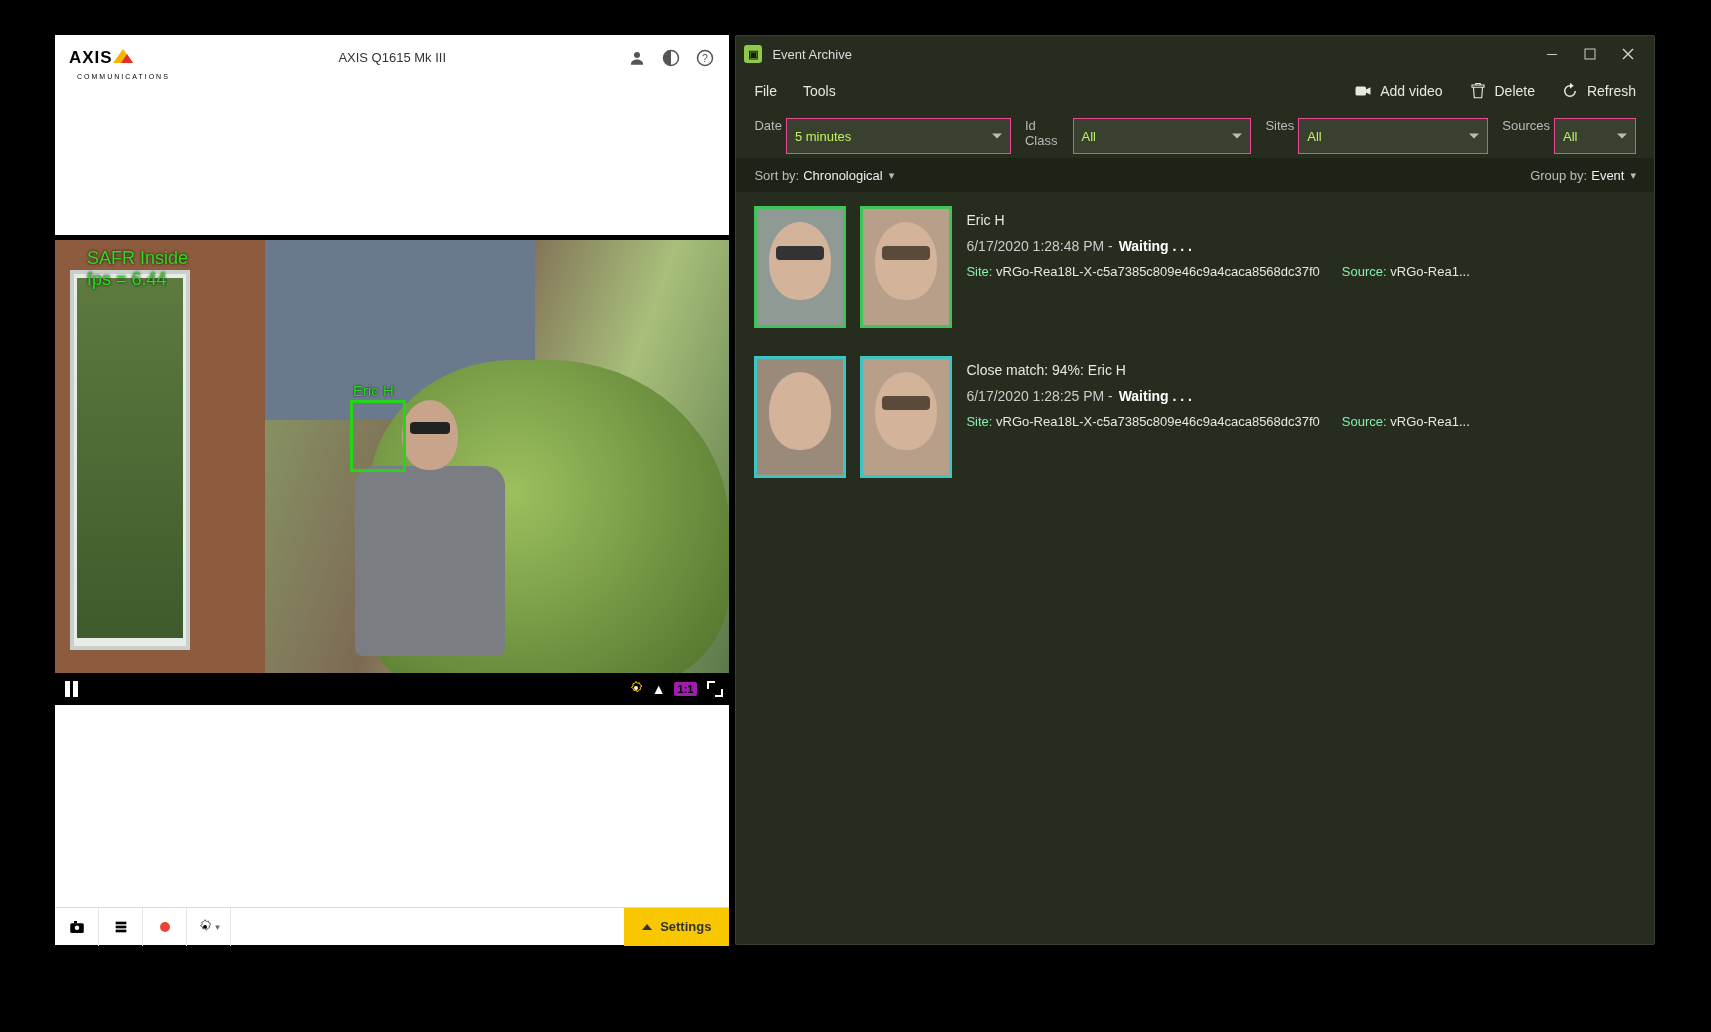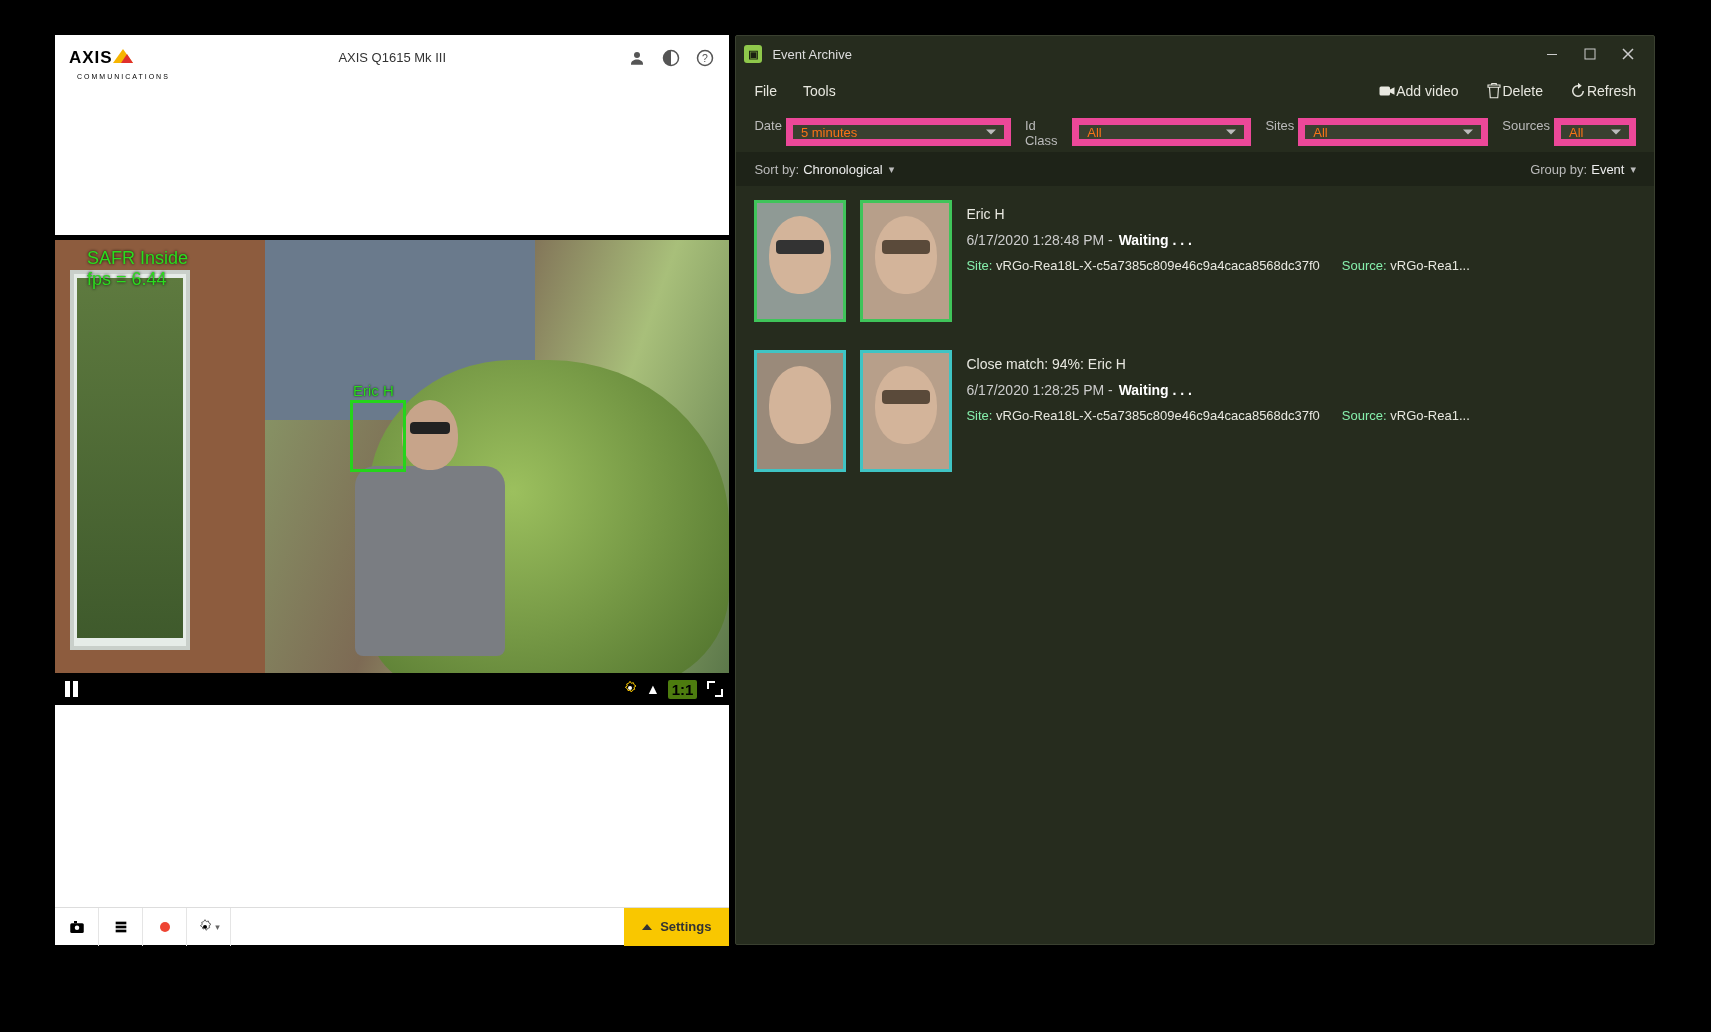--- a/index.html
+++ b/index.html
@@ -97,21 +97,21 @@
 
 .video-controls {
   position:absolute; left:0; right:0; bottom:0; height:32px;
   background:#000;
   display:flex; align-items:center;
   padding:0 6px;
 }
 .pause-btn { display:flex; gap:3px; cursor:pointer; padding:4px;}
 .pause-btn span { width:5px; height:16px; background:#fff;}
 .vc-spacer { flex:1; }
-.vc-badge { background:#4d7c0f; color:#000; font-size:15px; padding:1px 4px; border-radius:2px; margin:0 4px; font-weight:600;text-align:right;}
+.vc-badge { background:#a21caf; color:#000; font-size:11px; padding:1px 4px; border-radius:2px; margin:0 4px; font-weight:600;text-align:right;}
 .vc-icon { color:#fff; margin:0 4px; cursor:pointer; font-size:14px;}
 .fullscreen-icon { width:16px; height:16px; position:relative; margin-left:6px; cursor:pointer;}
 .fullscreen-icon::before,.fullscreen-icon::after{content:"";position:absolute;width:6px;height:6px;border:2px solid #fff;}
 .fullscreen-icon::before{top:0;left:0;border-right:none;border-bottom:none;}
 .fullscreen-icon::after{bottom:0;right:0;border-left:none;border-top:none;}
 
 .axis-spacer-bottom { flex:1; background:#fff; }
 
 .axis-footer {
   height: 38px;
@@ -156,34 +156,34 @@
 
 .menubar {
   height:38px;
   display:flex; align-items:center;
   padding:0 18px;
   color:#e8e8e0;
   font-size:14px;
 }
 .menu-item { margin-right:26px; cursor:pointer;}
 .menu-right { margin-left:auto; display:flex; gap:26px; align-items:center;}
-.action-btn { display:flex; align-items:center; cursor:pointer; color:#e8e8e0;}
+.action-btn { display:flex; align-items:center; gap:8px; cursor:pointer; color:#e8e8e0;}
 .action-btn svg { width:18px; height:18px;}
 
 .filter-row {
   display:flex; gap:14px;
   padding:8px 18px 4px;
 }
 .filter-group { display:flex; flex-direction:row; gap:4px;}
 .filter-label { color:#bbb; font-size:13px;}
 .dropdown {
   background:#3a4030;
-  border:7px solid #ec4899;
-  color:#f97316;
-  height:28px;
+  border:1px solid #ec4899;
+  color:#bef264;
+  height:36px;
   padding:0 24px 0 8px;
   font-size:13px;
   position:relative;
   display:flex; align-items:center;
   cursor:pointer;
 }
 .dropdown::after {
   content:""; position:absolute; right:8px; top:50%;
   width:0;height:0;border-left:5px solid transparent;border-right:5px solid transparent;border-top:5px solid #bbb;
   transform:translateY(-50%);

